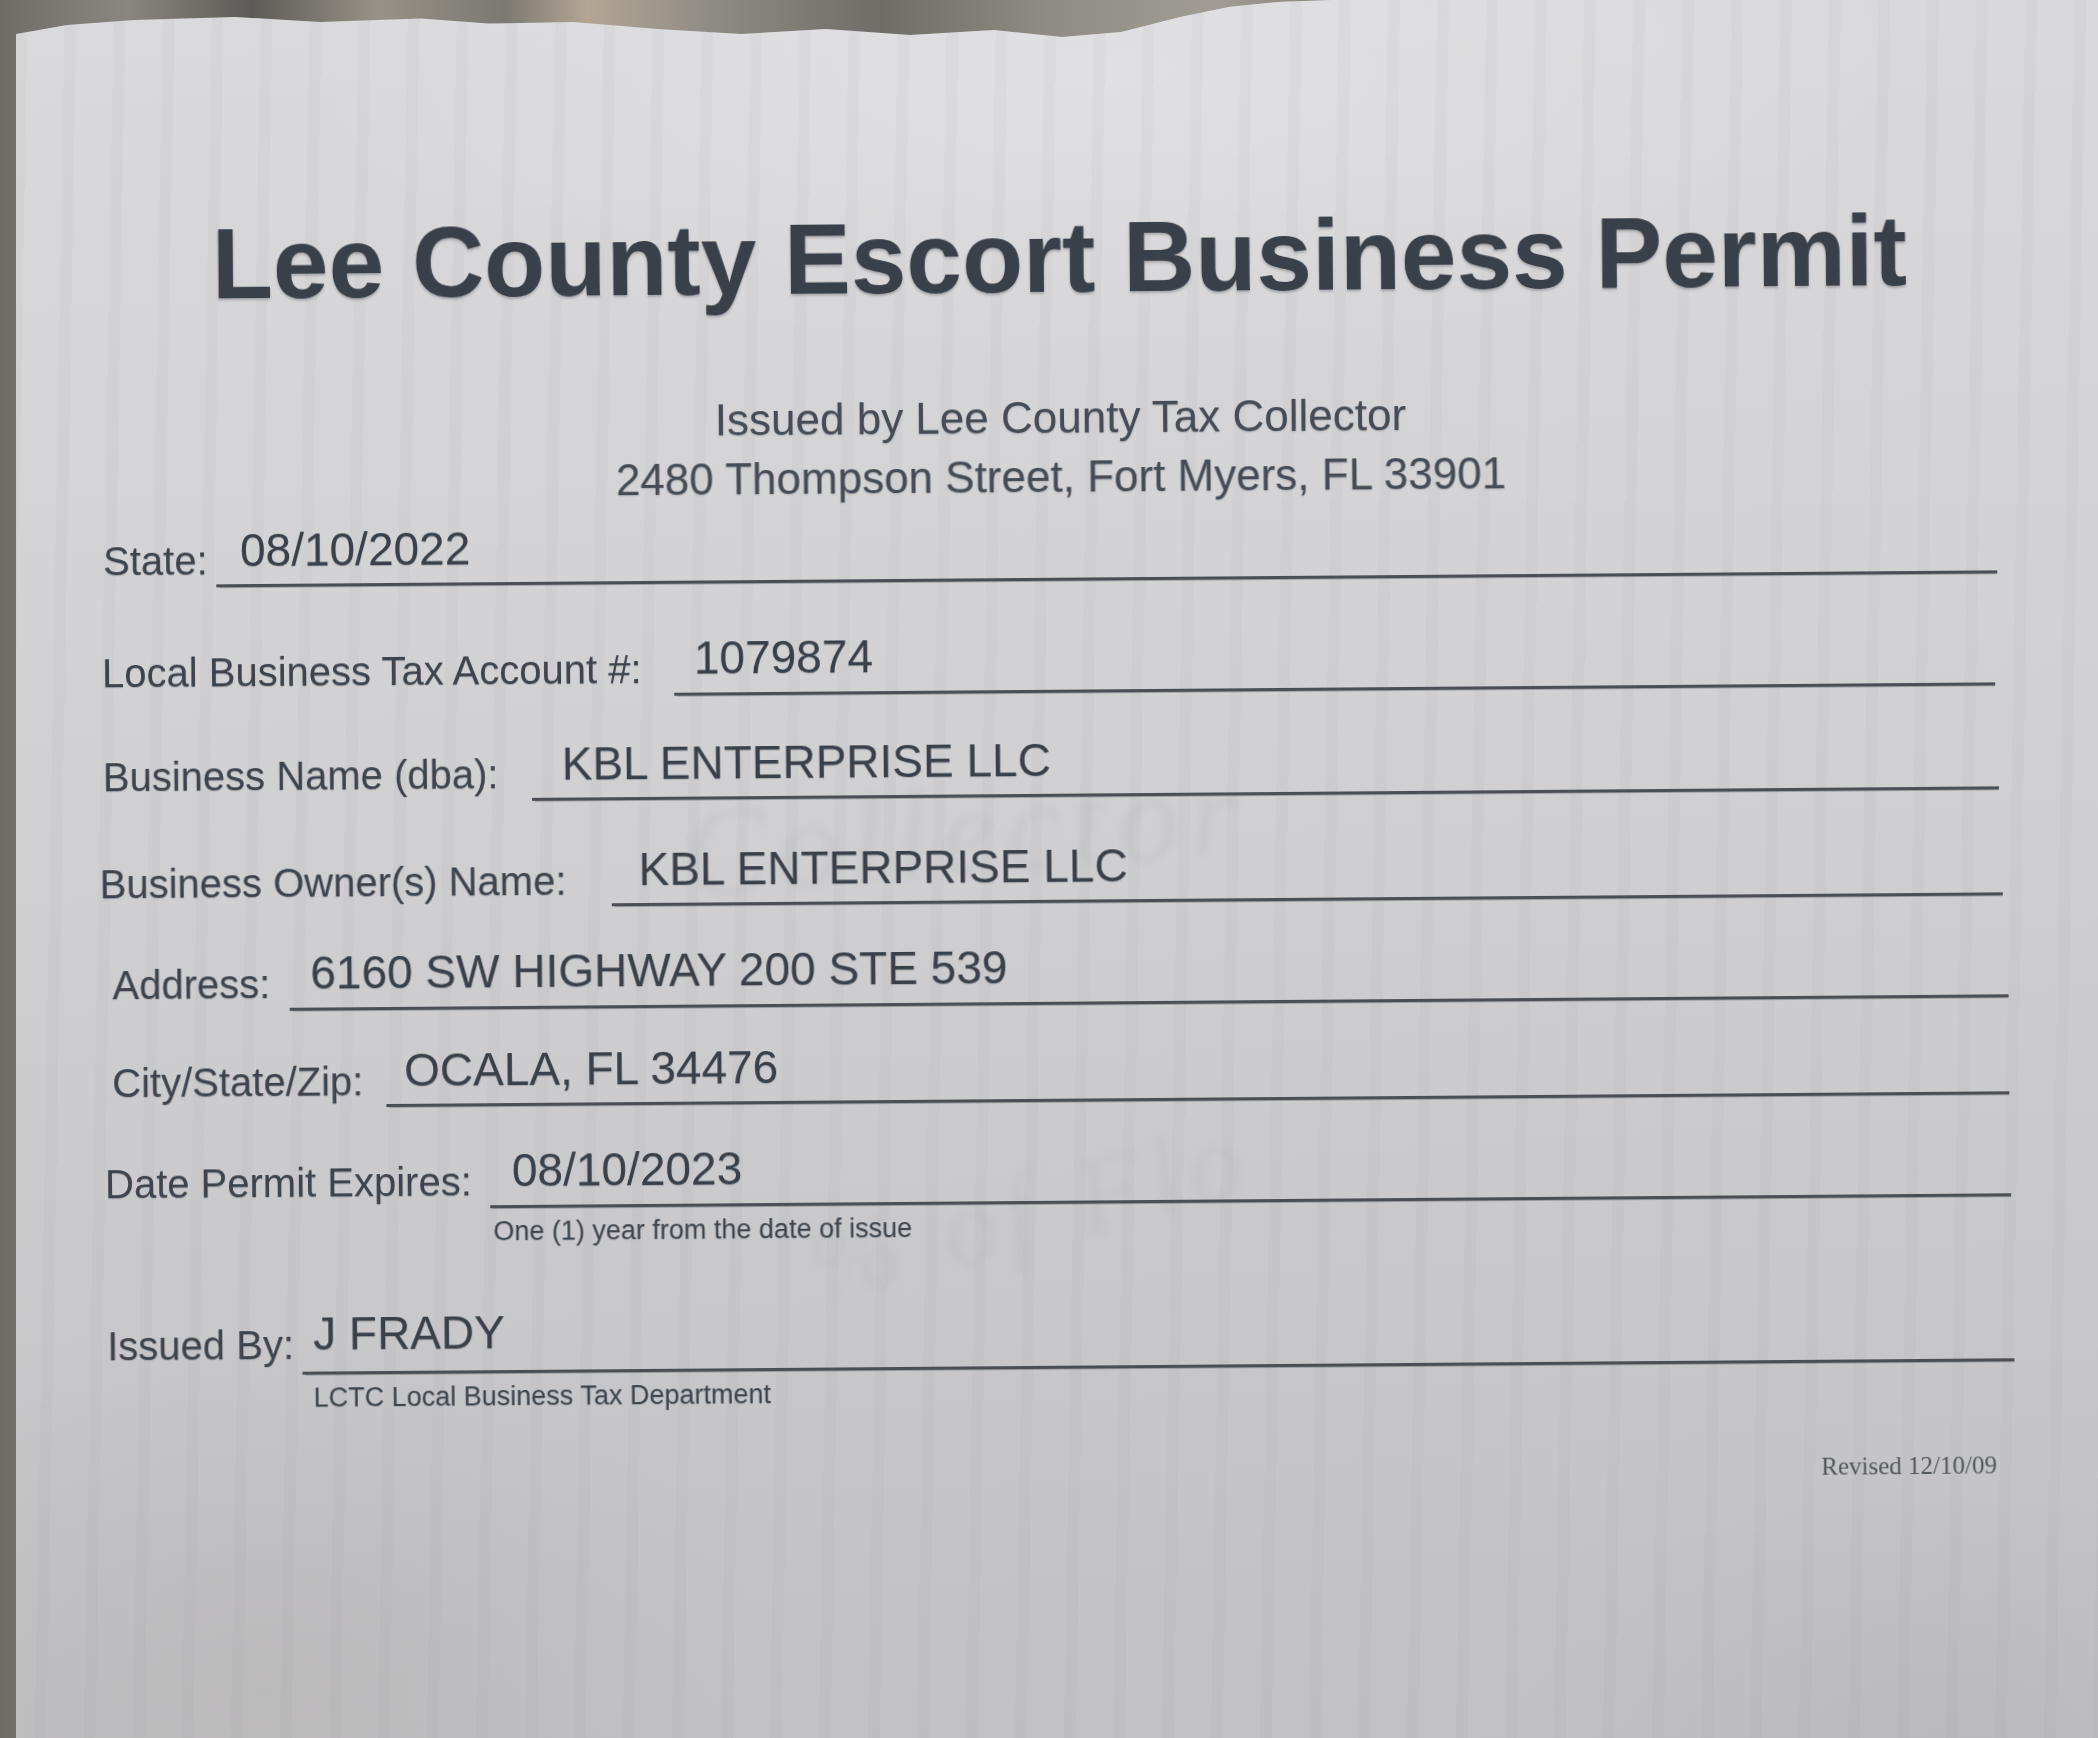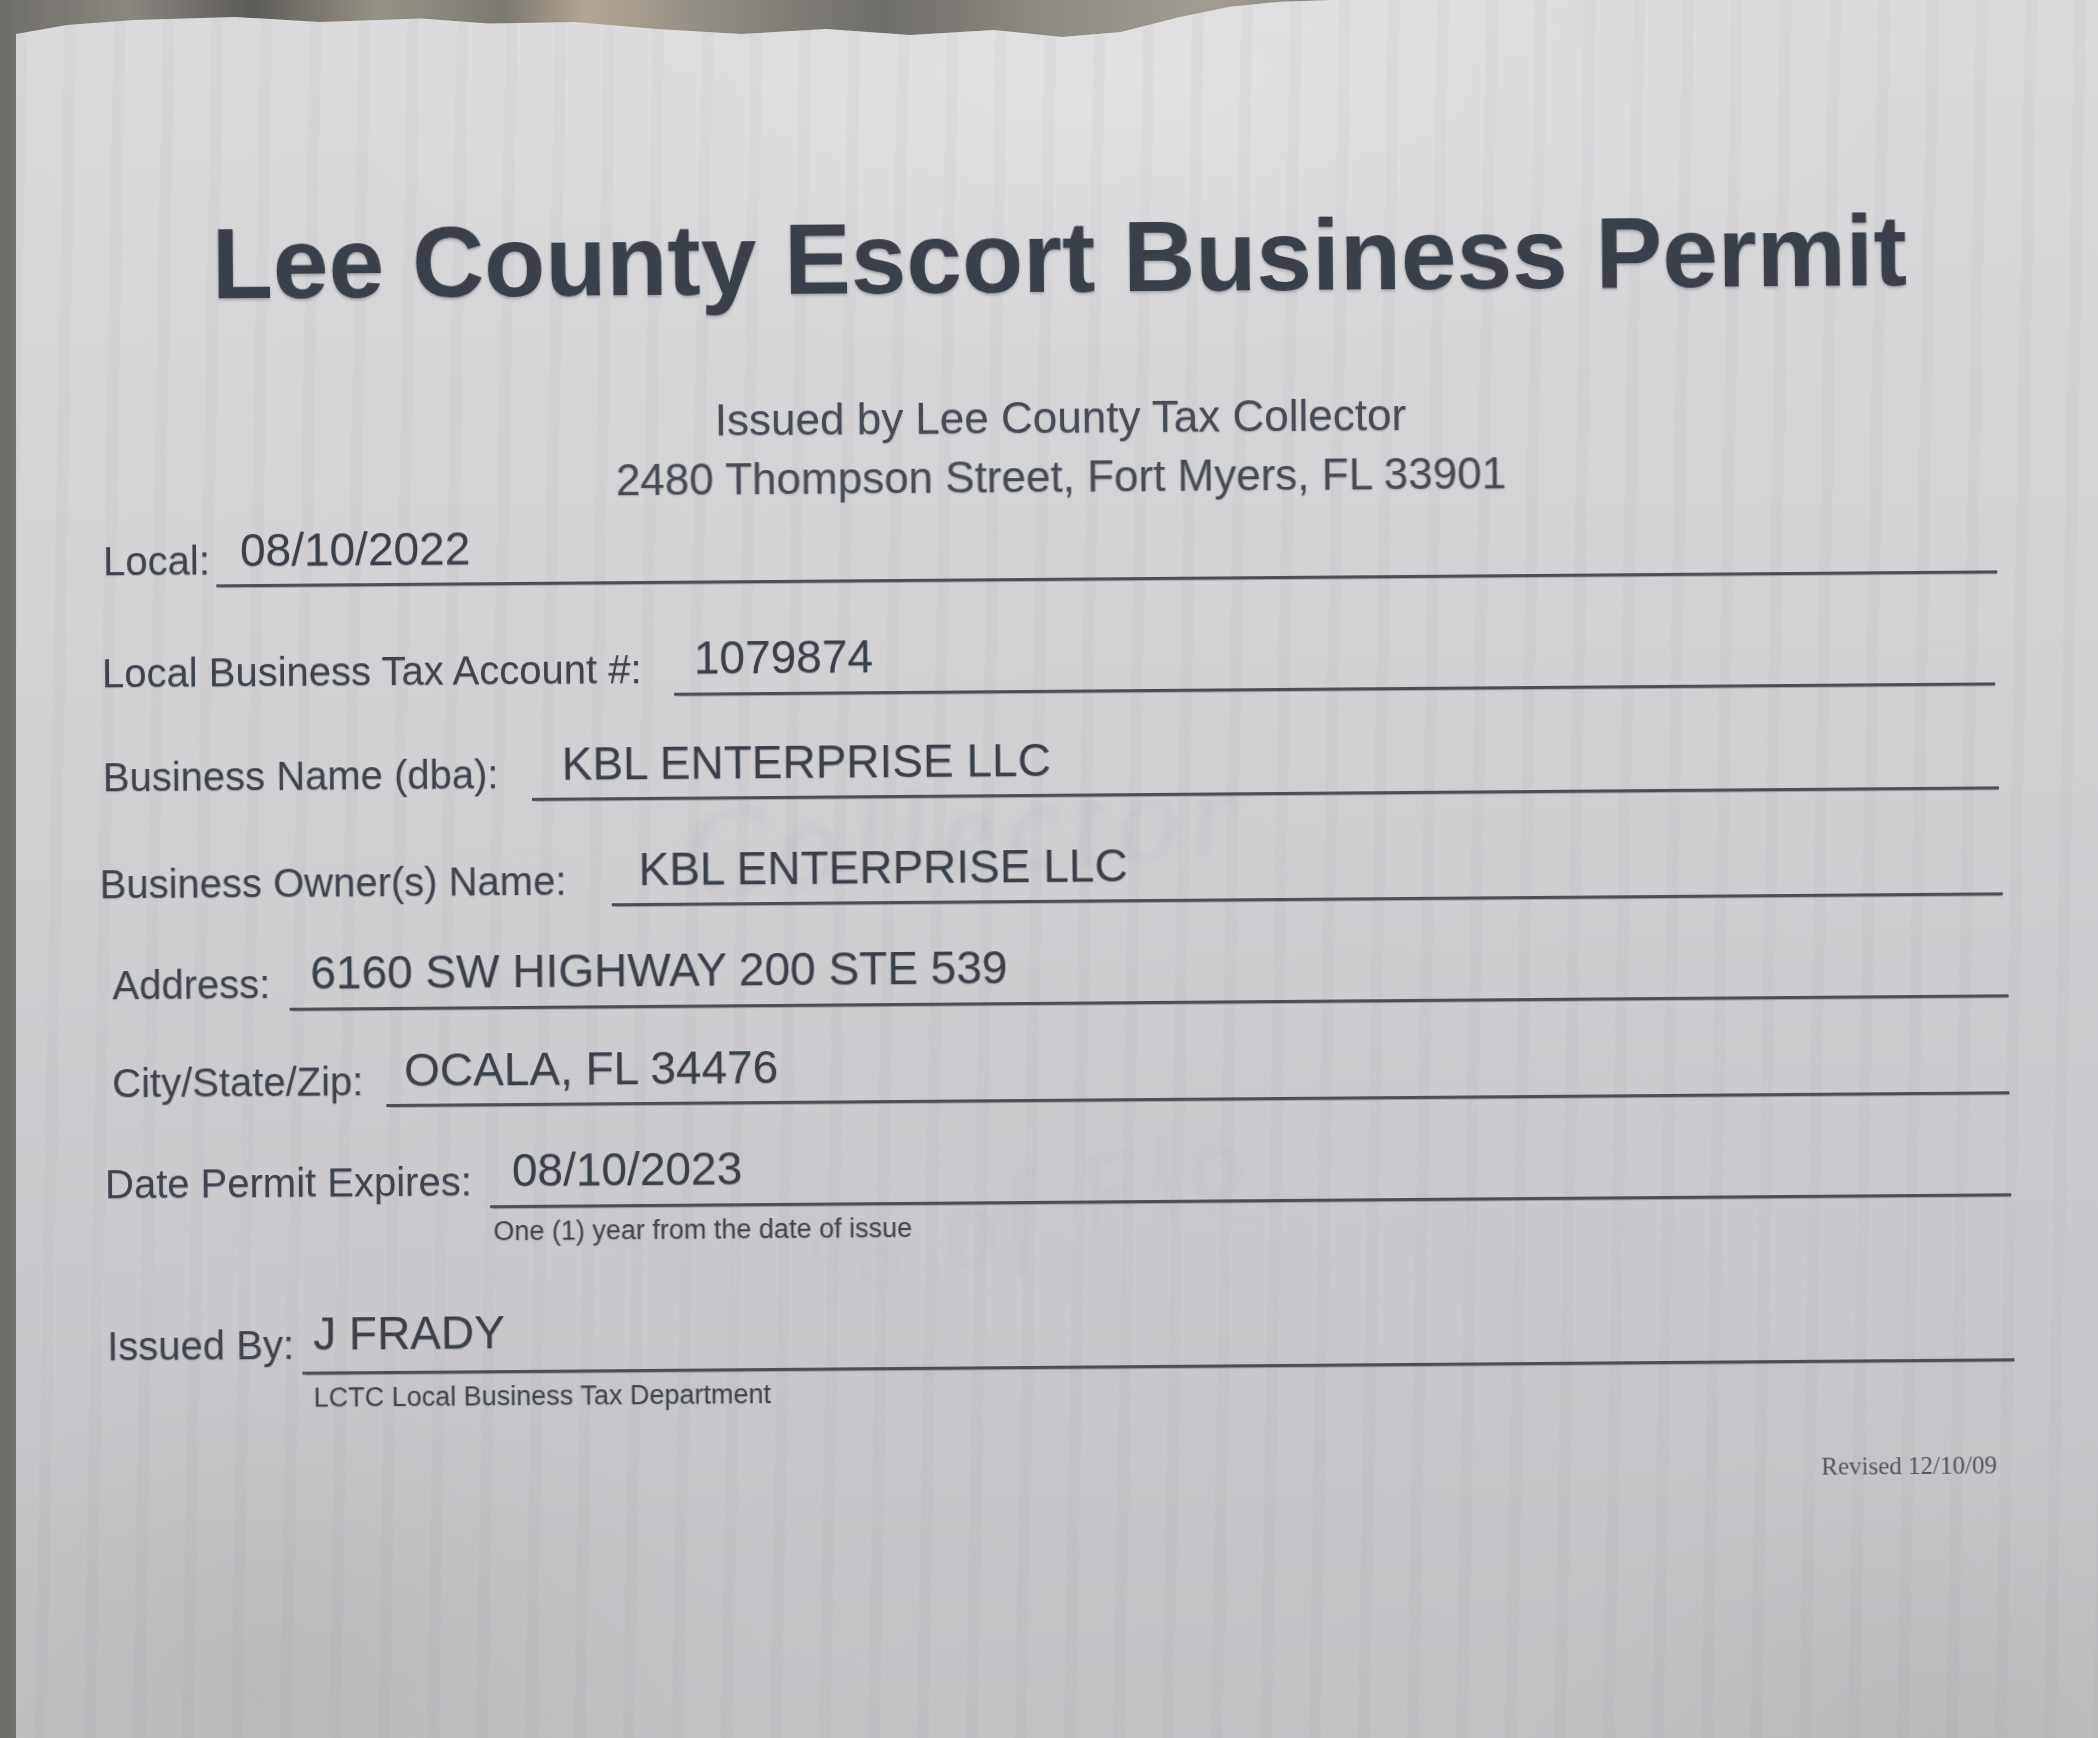--- a/index.html
+++ b/index.html
@@ -126,21 +126,21 @@
       <div class="ghost ghost-mid">Collector</div>
       <div class="ghost ghost-low">% of Flo</div>
 
       <div class="title">Lee County Escort Business Permit</div>
 
       <div class="subtitle">
         <div>Issued by Lee County Tax Collector</div>
         <div>2480 Thompson Street, Fort Myers, FL 33901</div>
       </div>
 
-      <div class="lbl" style="left:89px; top:541px;">Local:</div>
+      <div class="lbl" style="left:89px; top:541px;">State:</div>
       <div class="val" style="left:226px; top:528px;">08/10/2022</div>
       <div class="rule" style="left:202px; top:585px; width:1781px;"></div>
 
       <div class="lbl" style="left:87px; top:653px;">Local Business Tax Account #:</div>
       <div class="val" style="left:679px; top:639px;">1079874</div>
       <div class="rule" style="left:659px; top:697px; width:1321px;"></div>
 
       <div class="lbl" style="left:87px; top:757px;">Business Name (dba):</div>
       <div class="val" style="left:546px; top:744px;">KBL ENTERPRISE LLC</div>
       <div class="rule" style="left:516px; top:801px; width:1467px;"></div>

